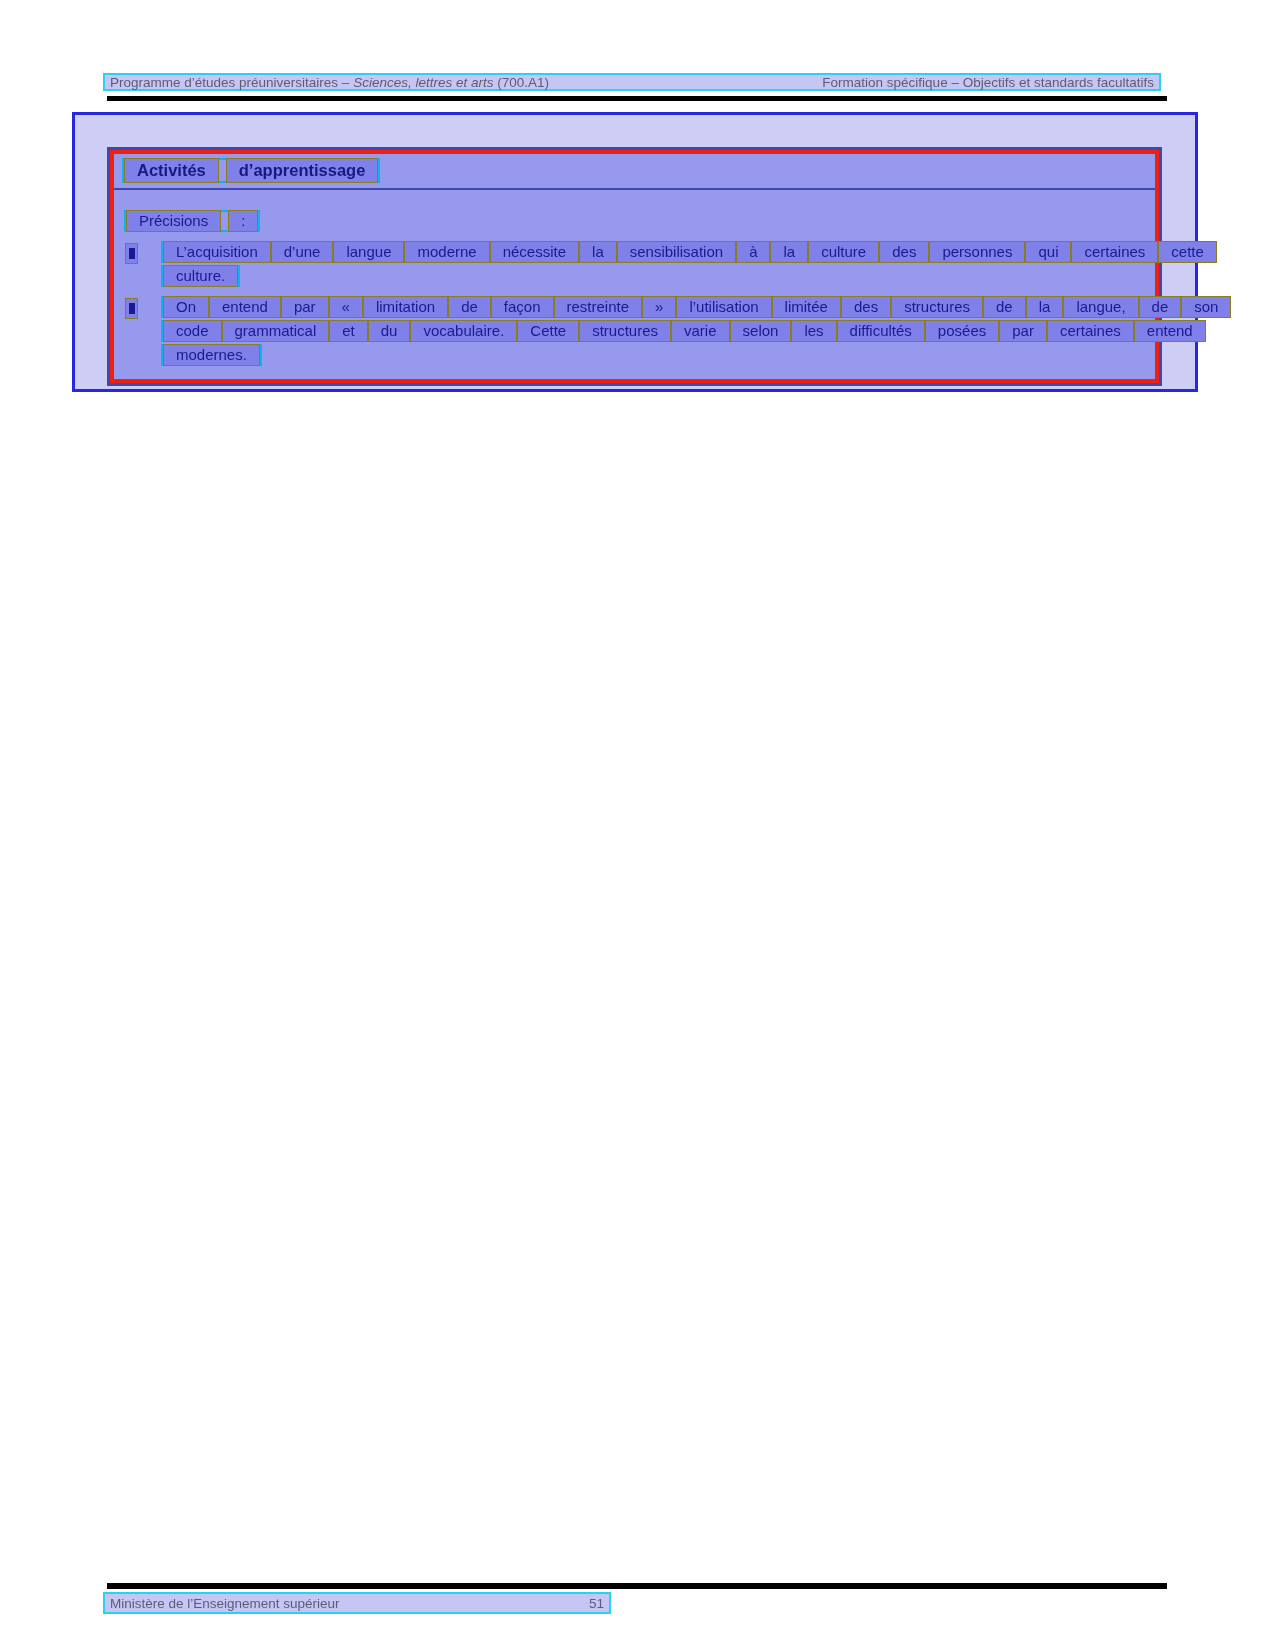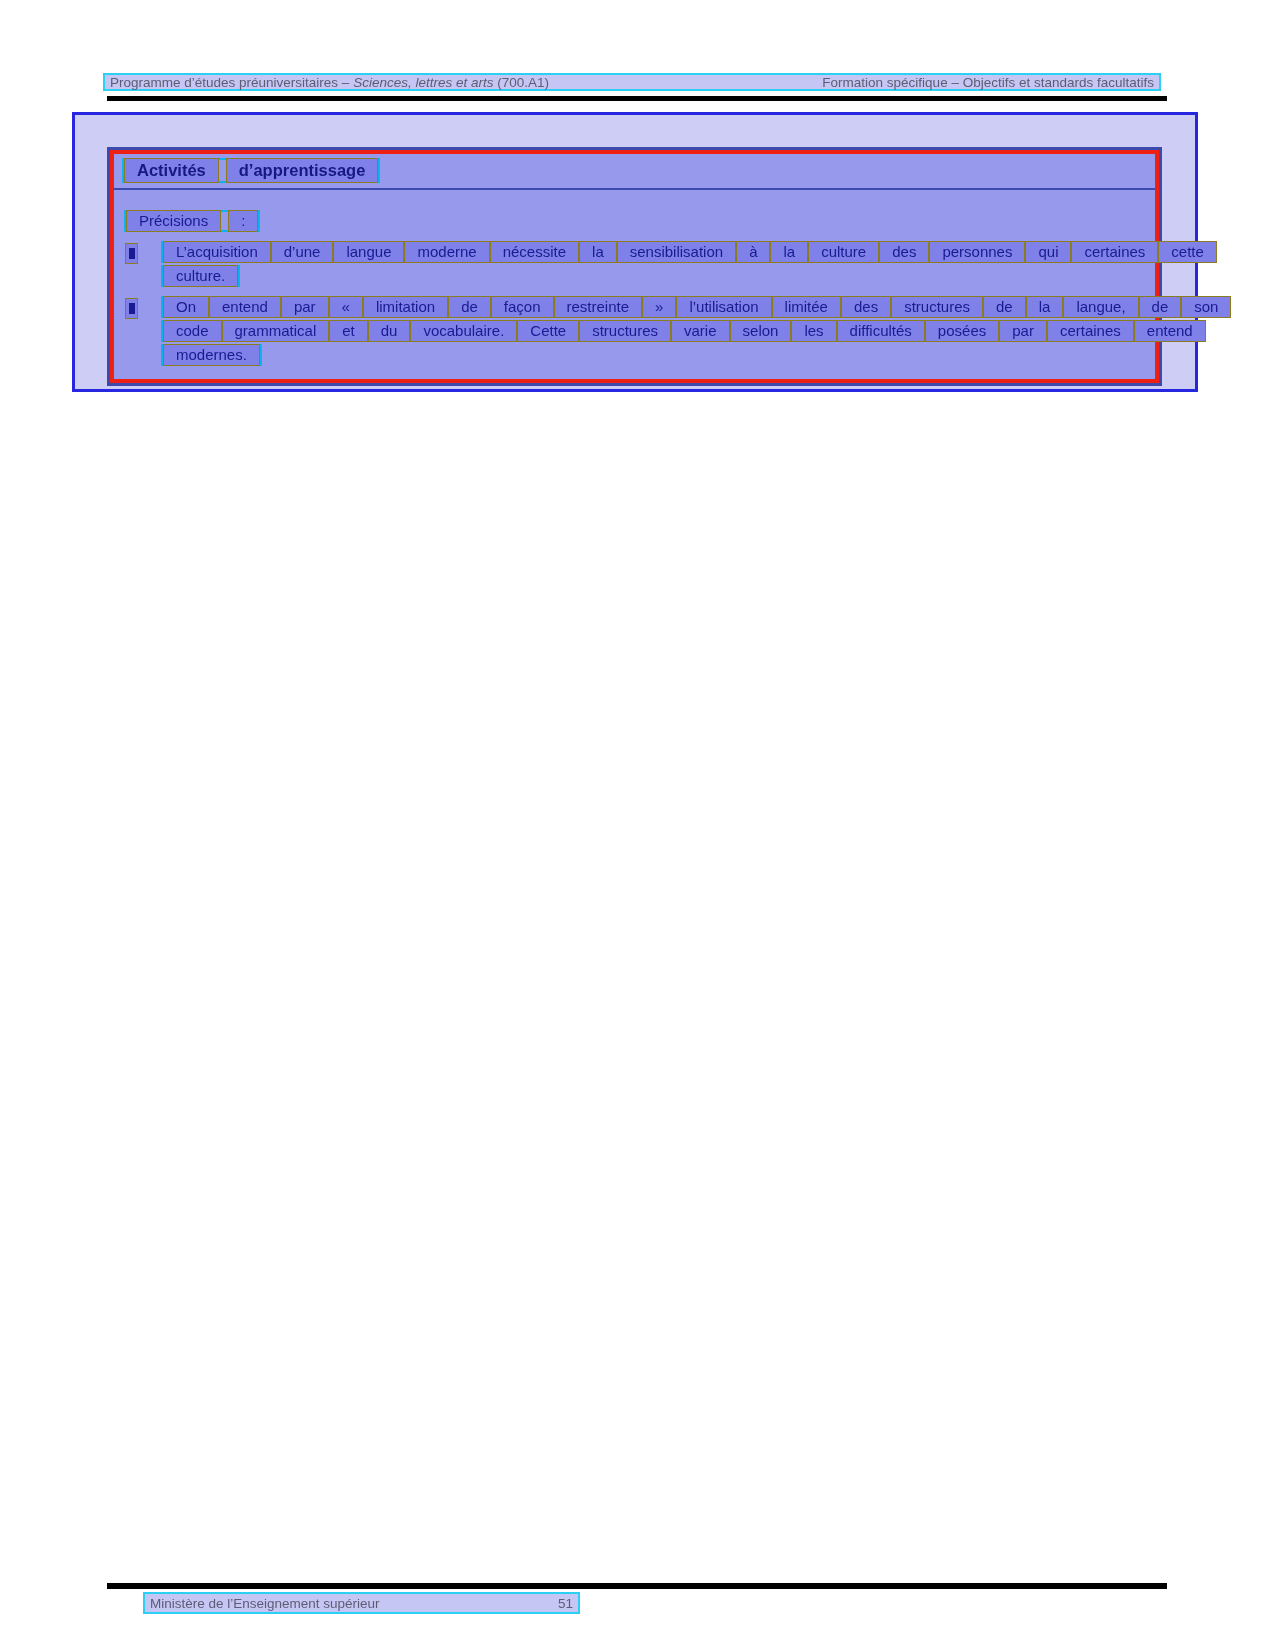--- a/index.html
+++ b/index.html
@@ -15,21 +15,21 @@
   .hl-bar {
     position:absolute;
     background:#c6c6f4;
     border:2px solid #2cd0f2;
     display:flex; justify-content:space-between; align-items:center;
     padding:0 5px;
     font-size:13.5px; color:#5c5c74;
     white-space:nowrap;
   }
   #header-bar { left:103px; top:73px; width:1058px; height:18px; }
-  #footer-bar { left:103px; top:1592px; width:437px; height:22px;margin-left:40px; }
+  #footer-bar { left:103px; top:1592px; width:508px; height:22px; }
   .italic { font-style:italic; }
 
   .rule { position:absolute; background:#000000; }
   #header-rule { left:107px; top:96px;  width:1060px; height:5px; }
   #footer-rule { left:107px; top:1583px; width:1060px; height:6px; }
 
   
   #outer-box {
     position:absolute; left:72px; top:112px;
     width:1126px; height:280px;

